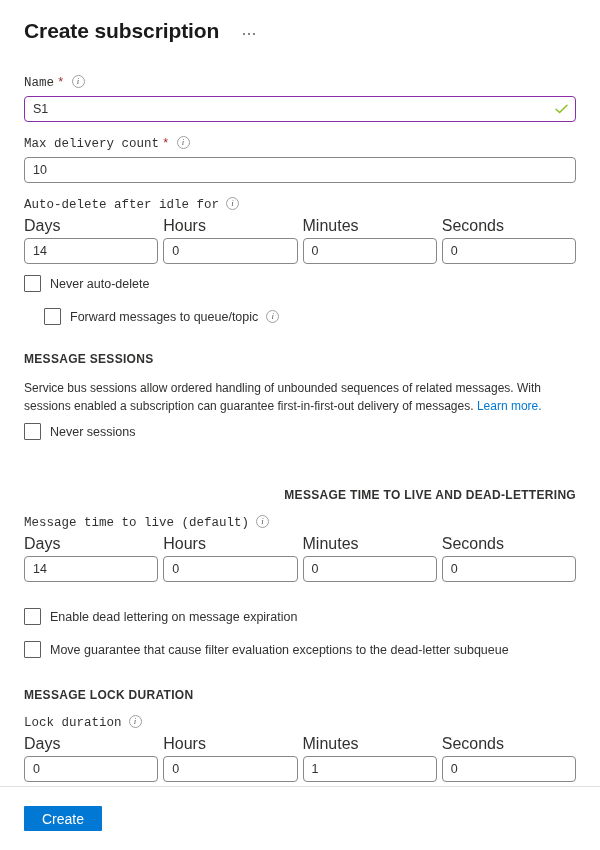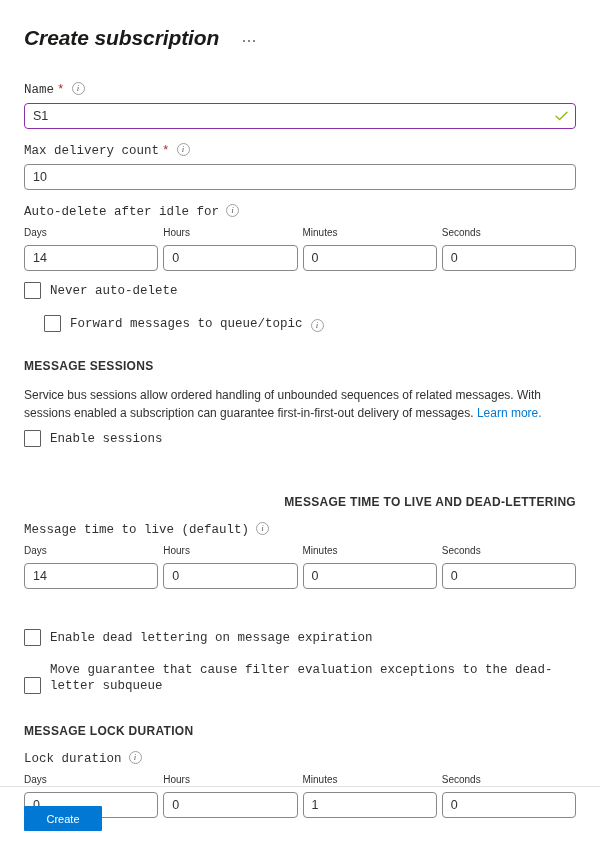--- a/index.html
+++ b/index.html
@@ -14,21 +14,21 @@
     overflow: hidden;
   }
   .blade {
     position: relative;
     width: 600px;
     height: 850px;
     background: #ffffff;
   }
 
   
-  .header { padding: 25px 24px 0 24px; font-style: italic; }
+  .header { padding: 18px 24px 0 24px; }
   .title-row { display: flex; align-items: center; }
   .page-title {
     font-size: 21px;
     font-weight: bold;
     color: #1b1a19;
     letter-spacing: -0.1px;
     line-height: 26px;
     margin: 0;
     white-space: nowrap;
   }
@@ -116,33 +116,32 @@
   }
   .mb14 { margin-bottom: 14px; }
 
   
   .dur-grid {
     display: grid;
     grid-template-columns: repeat(4, 1fr);
     gap: 5px;
   }
   .dur-head {
-    font-size: 10px;
+    font-size: 16px;
     color: #323130;
     line-height: 16px;
     margin-bottom: 4px;
   }
 
   
   .cb-row {
     display: flex;
-    align-items: flex-end;
+    align-items: center;
     margin-top: 11px;
     cursor: pointer;
-    font-family: Liberation Mono, monospace;
   }
   .cb-box {
     width: 17px; height: 17px;
     border: 1px solid #605e5c;
     background: #ffffff;
     flex: 0 0 auto;
     border-radius: 1px;
   }
   .cb-label {
     font-size: 12.5px;
@@ -187,21 +186,21 @@
     left: 24px;
     top: 806px;
   }
   .create-btn {
     background: #0078d4;
     color: #ffffff;
     border: none;
     height: 25px;
     min-width: 78px;
     padding: 0 5px;
-    font-size: 11px;
+    font-size: 14px;
     font-family: "Liberation Sans", sans-serif;
     cursor: pointer;
     border-radius: 1px;
   }
 </style>
 </head>
 <body>
 
 <div class="blade">
 
@@ -277,21 +276,21 @@
       <span class="info-icon" style="margin-left:8px;"></span>
     </div>
 
     <div class="sect-head">MESSAGE SESSIONS</div>
     <div class="sect-desc">
       <span>Service bus sessions allow ordered handling of unbounded sequences of related messages. With sessions enabled a subscription can guarantee first-in-first-out delivery of messages.</span>
       <a class="lnk">Learn more.</a>
     </div>
     <label class="cb-row" style="margin-top:8px;">
       <span class="cb-box"></span>
-      <span class="cb-label">Enable sessions</span>
+      <span class="cb-label">Never sessions</span>
     </label>
 
     <div class="sect-head" style="margin-top:47px;text-align:right;">MESSAGE TIME TO LIVE AND DEAD-LETTERING</div>
 
     <div>
       <div class="field-label">
         <span>Message time to live (default)</span>
         <span class="info-icon"></span>
       </div>
       <div class="dur-grid">
@@ -307,21 +306,21 @@
           <div class="dur-head">Minutes</div>
           <input class="txt" type="text" value="0" style="">
         </div>
         <div>
           <div class="dur-head">Seconds</div>
           <input class="txt" type="text" value="0" style="">
         </div>
       </div>
     </div>
 
-    <label class="cb-row" style="margin-top:40px;">
+    <label class="cb-row" style="margin-top:26px;">
       <span class="cb-box"></span>
       <span class="cb-label">Enable dead lettering on message expiration</span>
     </label>
 
     <label class="cb-row" style="margin-top:16px;">
       <span class="cb-box"></span>
       <span class="cb-label">Move guarantee that cause filter evaluation exceptions to the dead-letter subqueue</span>
     </label>
 
     <div class="sect-head" style="margin-top:29px;">MESSAGE LOCK DURATION</div>

